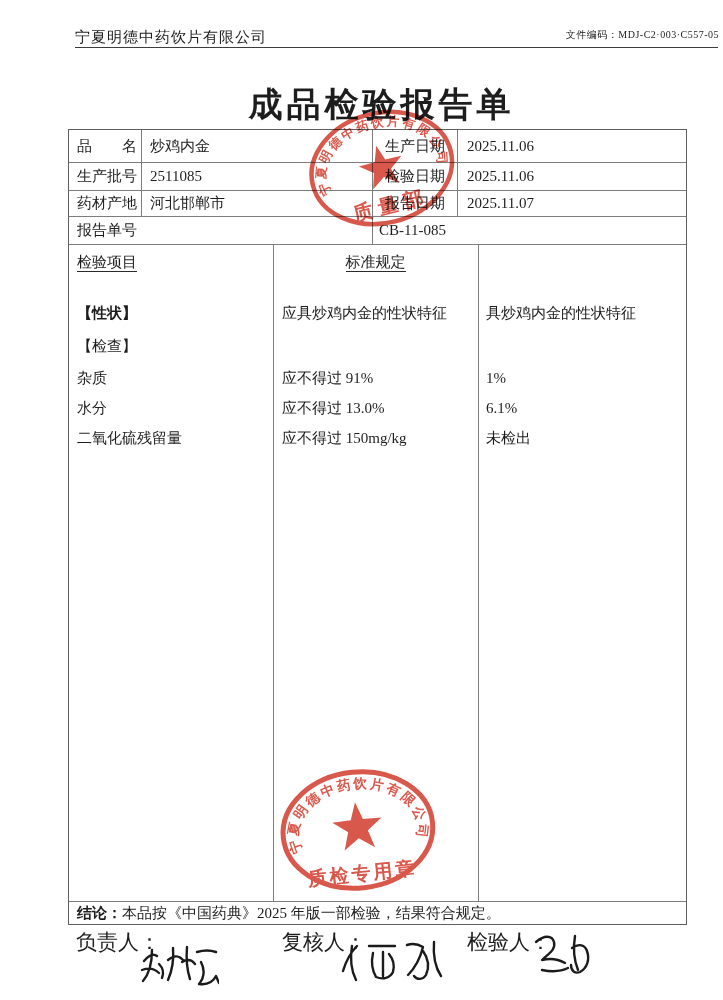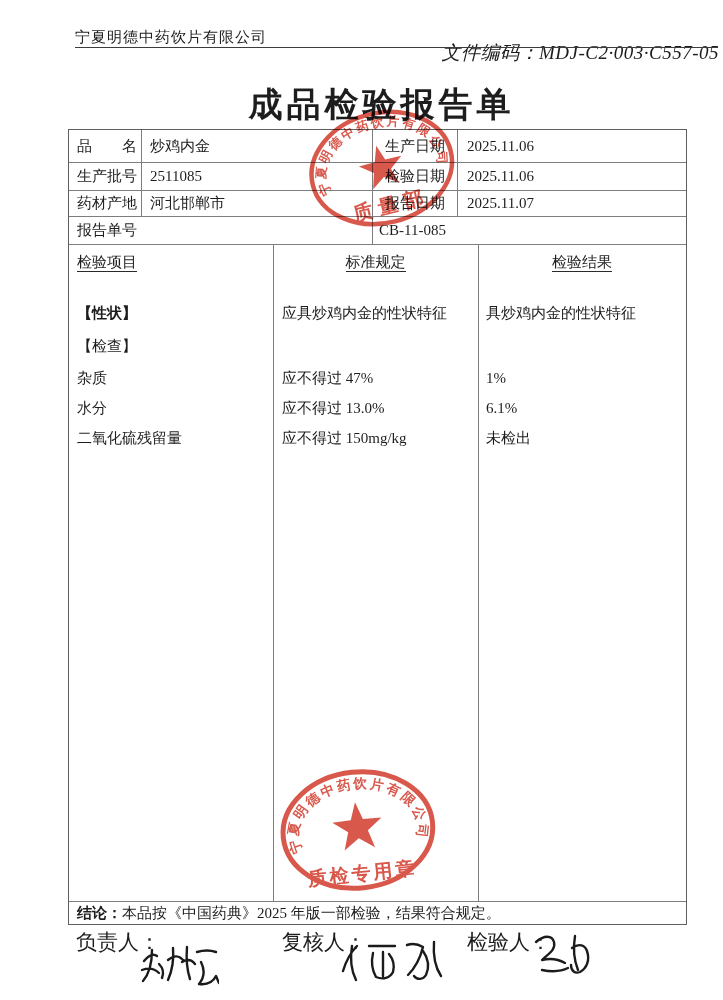--- a/index.html
+++ b/index.html
@@ -3,21 +3,21 @@
 <meta charset="utf-8">
 <style>
   html,body{margin:0;padding:0;background:#fff;}
   #page{position:relative;width:723px;height:1000px;background:#ffffff;overflow:hidden;
         font-family:"Liberation Serif","DejaVu Serif",serif;color:#1d1d1d;margin-left:20px;}
   .abs{position:absolute;}
   .hline{position:absolute;height:1px;background:#7d7d7d;}
   .vline{position:absolute;width:1px;background:#7d7d7d;}
   
   .hdr-company{position:absolute;left:55px;top:28px;font-size:15px;letter-spacing:1px;}
-  .hdr-code{position:absolute;right:24px;top:40px;font-size:19px;letter-spacing:.5px;font-style:italic;}
+  .hdr-code{position:absolute;right:24px;top:28px;font-size:10px;letter-spacing:.5px;}
   .hdr-rule{position:absolute;left:55px;top:47px;width:643px;height:1px;background:#3c3c3c;}
   .title{position:absolute;left:0;top:82px;width:723px;text-align:center;
          font-size:34px;font-weight:bold;letter-spacing:4px;}
   
   #tframe{position:absolute;left:48px;top:129px;width:617px;height:794px;
           border:1.5px solid #5f5f5f;}
   .cell{position:absolute;font-size:15px;height:20px;line-height:20px;white-space:nowrap;}
   .u{border-bottom:1px solid #2a2a2a;padding-bottom:1px;}
   .ctr{text-align:center;}
   .concl-label{font-weight:bold;}
@@ -66,35 +66,34 @@
     <div class="cell" style="left:8px;top:63px;">药材产地</div>
     <div class="cell" style="left:81px;top:63px;">河北邯郸市</div>
     <div class="cell ctr" style="left:303px;top:63px;width:86px;">报告日期</div>
     <div class="cell" style="left:398px;top:63px;">2025.11.07</div>
 
     <div class="cell" style="left:8px;top:90px;">报告单号</div>
     <div class="cell" style="left:310px;top:90px;">CB-11-085</div>
 
     <div class="cell" style="left:8px;top:122px;"><span class="u">检验项目</span></div>
     <div class="cell ctr" style="left:204px;top:122px;width:205px;"><span class="u">标准规定</span></div>
-    <div class="cell ctr" style="left:409px;top:122px;width:208px;"><span class="u">检验结果</span></div>
 
     <div>
       <div class="cell" style="left:8px;top:173px;font-weight:bold;">【性状】</div>
       <div class="cell" style="left:213px;top:173px;">应具炒鸡内金的性状特征</div>
       <div class="cell" style="left:417px;top:173px;">具炒鸡内金的性状特征</div>
     </div>
     <div>
       <div class="cell" style="left:8px;top:206px;">【检查】</div>
       <div class="cell" style="left:213px;top:206px;"></div>
       <div class="cell" style="left:417px;top:206px;"></div>
     </div>
     <div>
       <div class="cell" style="left:8px;top:238px;">杂质</div>
-      <div class="cell" style="left:213px;top:238px;">应不得过 47%</div>
+      <div class="cell" style="left:213px;top:238px;">应不得过 91%</div>
       <div class="cell" style="left:417px;top:238px;">1%</div>
     </div>
     <div>
       <div class="cell" style="left:8px;top:268px;">水分</div>
       <div class="cell" style="left:213px;top:268px;">应不得过 13.0%</div>
       <div class="cell" style="left:417px;top:268px;">6.1%</div>
     </div>
     <div>
       <div class="cell" style="left:8px;top:298px;">二氧化硫残留量</div>
       <div class="cell" style="left:213px;top:298px;">应不得过 150mg/kg</div>

